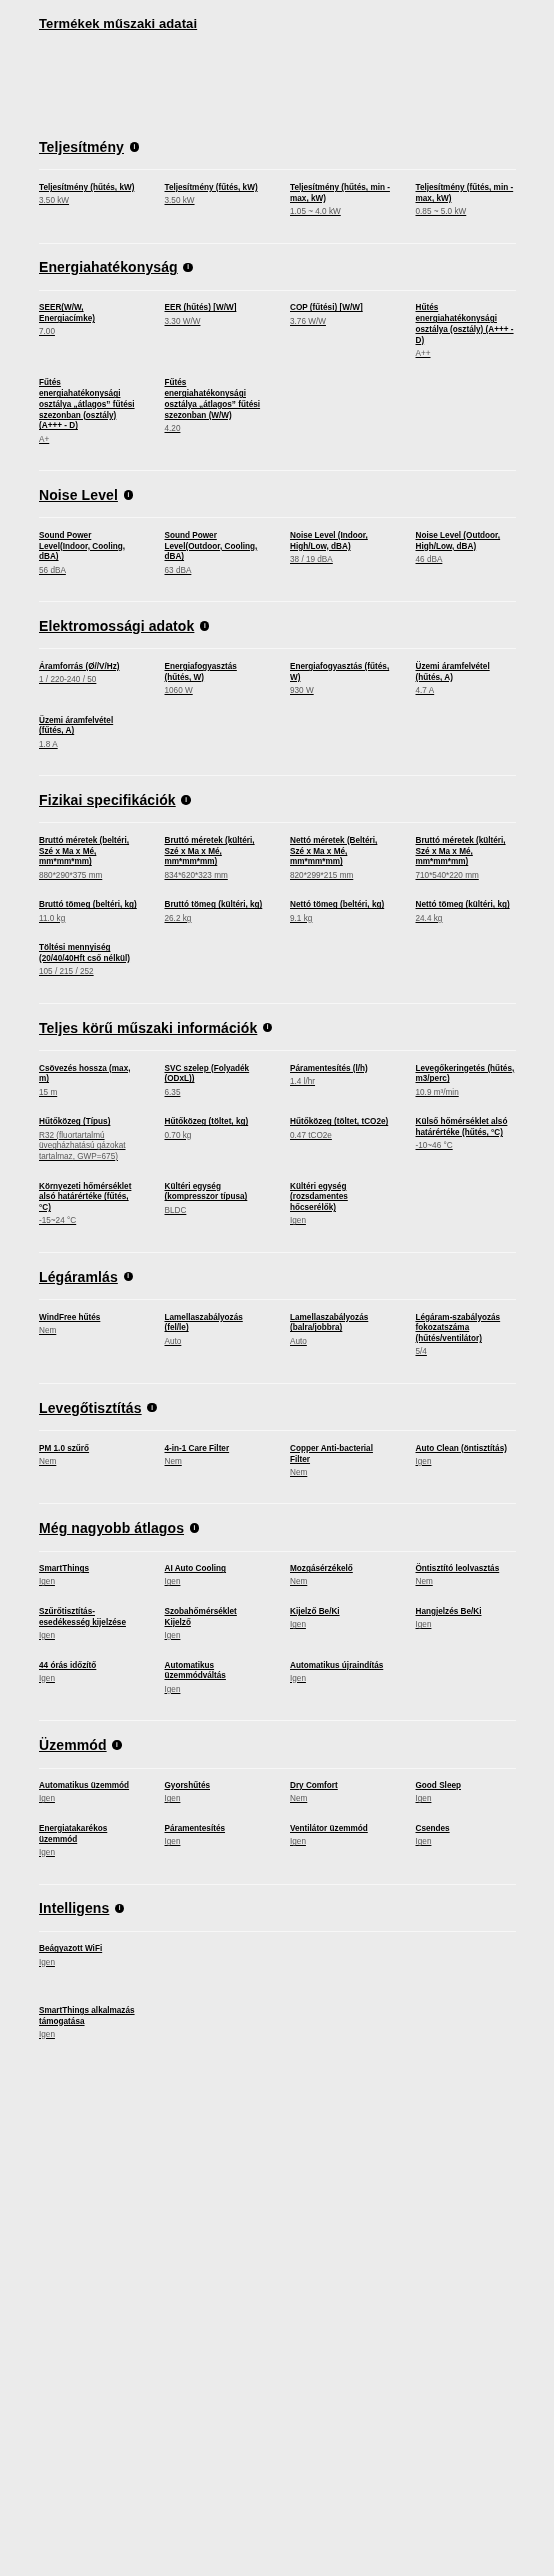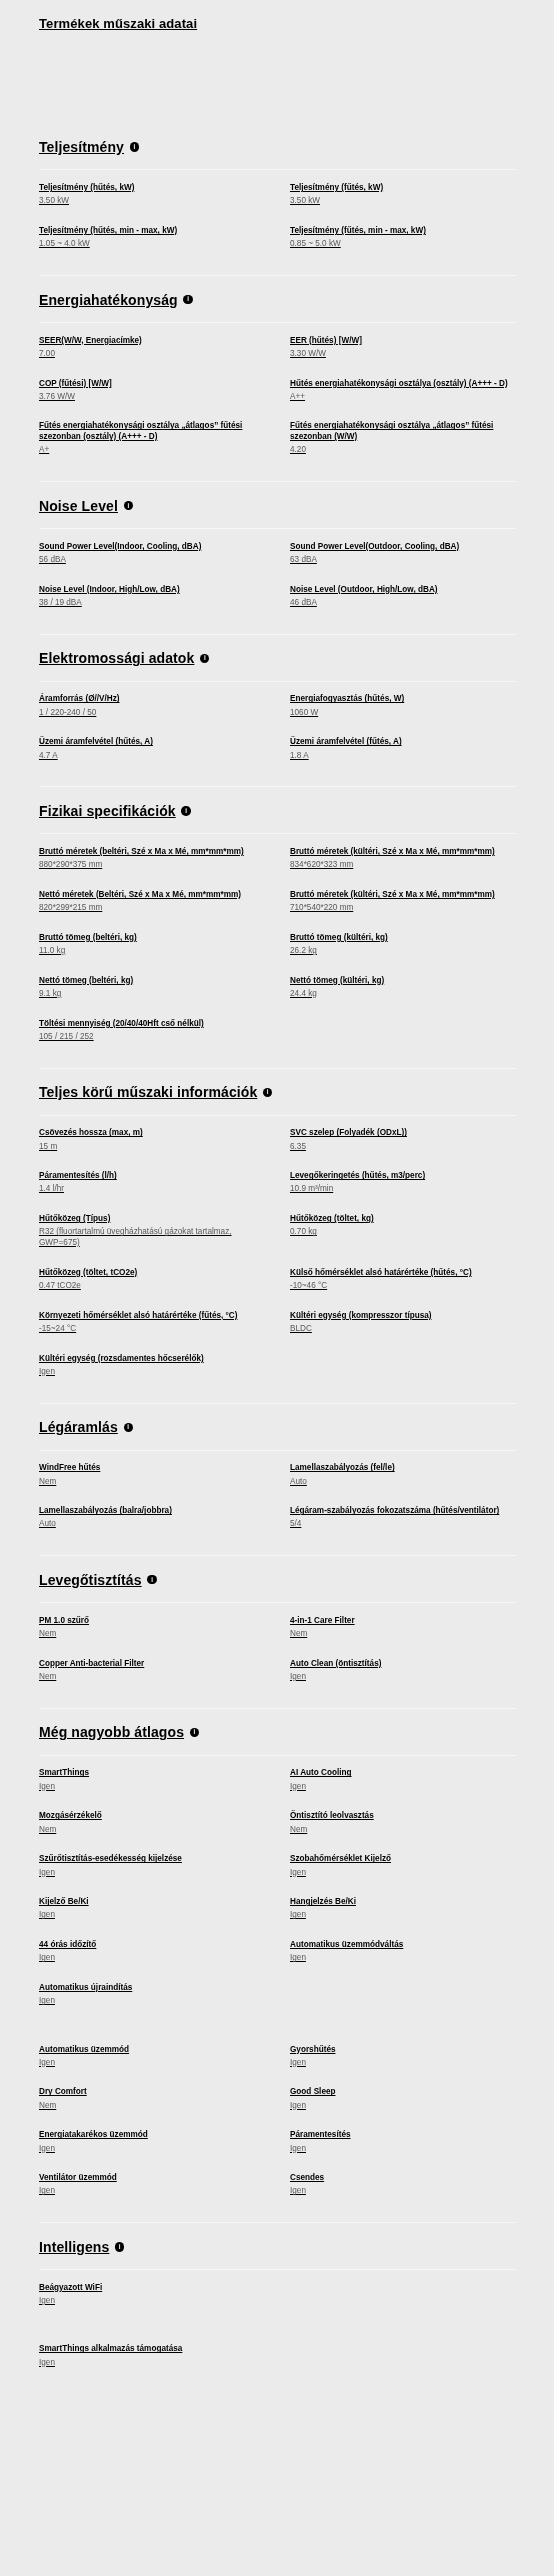--- a/index.html
+++ b/index.html
@@ -44,21 +44,21 @@
     background: #000;
     color: #fff;
     font-size: 6.3px;
     font-weight: 700;
     line-height: 1;
     cursor: pointer;
     flex: 0 0 auto;
   }
   .section-body {
     display: grid;
-    grid-template-columns: 1fr 1fr;
+    grid-template-columns: 1fr 1fr 1fr 1fr;
     column-gap: 25px;
     row-gap: 19px;
     padding: 12.6px 0 25px 0;
   }
   .item-label {
     font-size: 8.2px;
     font-weight: 700;
     line-height: 10.7px;
   }
   .item-value {
@@ -168,20 +168,24 @@
     <div class="section-body">
       <div class="item">
         <div class="item-label">Áramforrás (Ø//V/Hz)</div>
         <div class="item-value">1 / 220-240 / 50</div>
       </div>
       <div class="item">
         <div class="item-label">Energiafogyasztás (hűtés, W)</div>
         <div class="item-value">1060 W</div>
       </div>
       <div class="item">
+        <div class="item-label">Energiafogyasztás (fűtés, W)</div>
+        <div class="item-value">930 W</div>
+      </div>
+      <div class="item">
         <div class="item-label">Üzemi áramfelvétel (hűtés, A)</div>
         <div class="item-value">4.7 A</div>
       </div>
       <div class="item">
         <div class="item-label">Üzemi áramfelvétel (fűtés, A)</div>
         <div class="item-value">1.8 A</div>
       </div>
     </div>
   </section>
 
@@ -380,20 +384,24 @@
         <div class="item-value">Igen</div>
       </div>
       <div class="item">
         <div class="item-label">Automatikus újraindítás</div>
         <div class="item-value">Igen</div>
       </div>
     </div>
   </section>
 
   <section class="spec-section">
+    <header class="section-header">
+      <h2 class="section-title">Üzemmód</h2>
+      <span class="info-icon">i</span>
+    </header>
     <div class="section-body">
       <div class="item">
         <div class="item-label">Automatikus üzemmód</div>
         <div class="item-value">Igen</div>
       </div>
       <div class="item">
         <div class="item-label">Gyorshűtés</div>
         <div class="item-value">Igen</div>
       </div>
       <div class="item">

